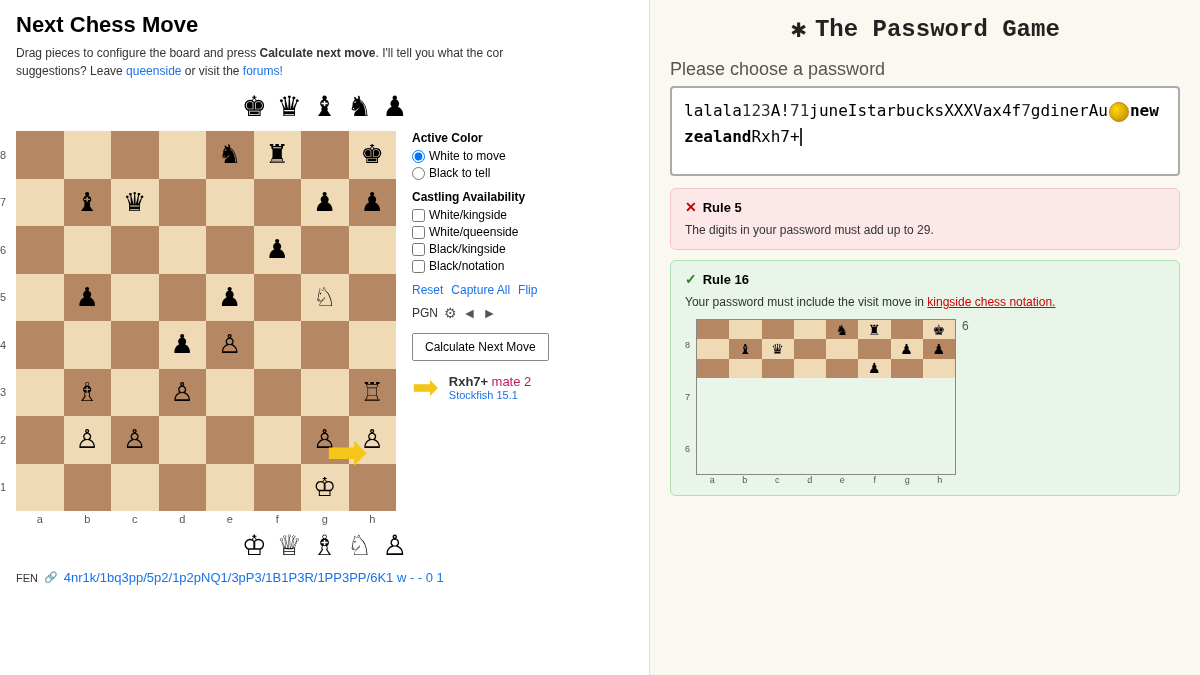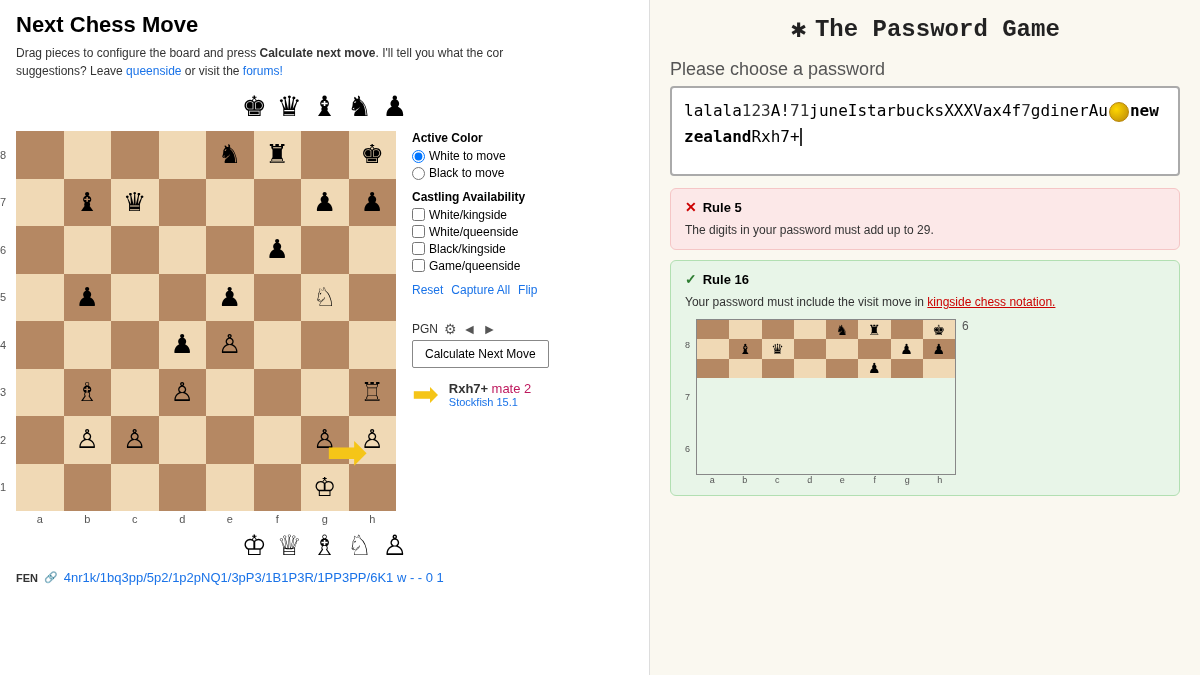--- a/index.html
+++ b/index.html
@@ -119,45 +119,45 @@
 
     .radio-row {
       display: flex;
       align-items: center;
       gap: 4px;
       margin-bottom: 3px;
     }
 
     .checkbox-row {
       display: flex;
-      align-items: flex-start;
+      align-items: flex-end;
       gap: 4px;
       margin-bottom: 3px;
     }
 
     .action-links {
       display: flex;
       gap: 8px;
       color: #1a73e8;
       font-size: 12px;
-      margin-bottom: 24px;
+      margin-bottom: 8px;
       align-items: center;
       text-align: center;
     }
 
     .action-links a {
       color: #1a73e8;
       text-decoration: none;
     }
 
     .pgn-row {
       display: flex;
       align-items: center;
       gap: 6px;
-      margin-bottom: 3px;
+      margin-bottom: 12px;
       color: #333;
     }
 
     .icon-gear { font-size: 14px; cursor: pointer; color: #555; }
     .icon-arrow { font-size: 14px; cursor: pointer; color: #555; }
 
     .calc-btn {
       padding: 6px 12px;
       border: 1px solid #888;
       background: #fff;
@@ -201,21 +201,21 @@
     .fen-row {
       display: flex;
       align-items: center;
       gap: 6px;
       font-size: 11px;
       color: #333;
       margin-top: 8px;
     }
 
     .fen-label {
-      font-weight: bold;
+      font-weight: normal;
     }
 
     .fen-link-icon {
       color: #1a73e8;
       font-size: 11px;
     }
 
     .fen-value {
       color: #1a73e8;
       font-size: 13px;
@@ -512,41 +512,41 @@
 
     <div class="controls-panel">
       <div class="control-section">
         <div class="control-title">Active Color</div>
         <div class="radio-row">
           <input type="radio" name="active" checked="" style="">
           <label>White to move</label>
         </div>
         <div class="radio-row">
           <input type="radio" name="active" style="">
-          <label>Black to move</label>
+          <label>Black to tell</label>
         </div>
       </div>
 
       <div class="control-section">
         <div class="control-title">Castling Availability</div>
         <div class="checkbox-row">
           <input type="checkbox" style="">
           <label>White/kingside</label>
         </div>
         <div class="checkbox-row">
           <input type="checkbox" style="">
           <label>White/queenside</label>
         </div>
         <div class="checkbox-row">
           <input type="checkbox" style="">
           <label>Black/kingside</label>
         </div>
         <div class="checkbox-row">
           <input type="checkbox" style="">
-          <label>Game/queenside</label>
+          <label>Black/notation</label>
         </div>
       </div>
 
       <div class="action-links">
         <a href="#">Reset</a>
         <a href="#">Capture All</a>
         <a href="#">Flip</a>
       </div>
 
       <div class="pgn-row">

